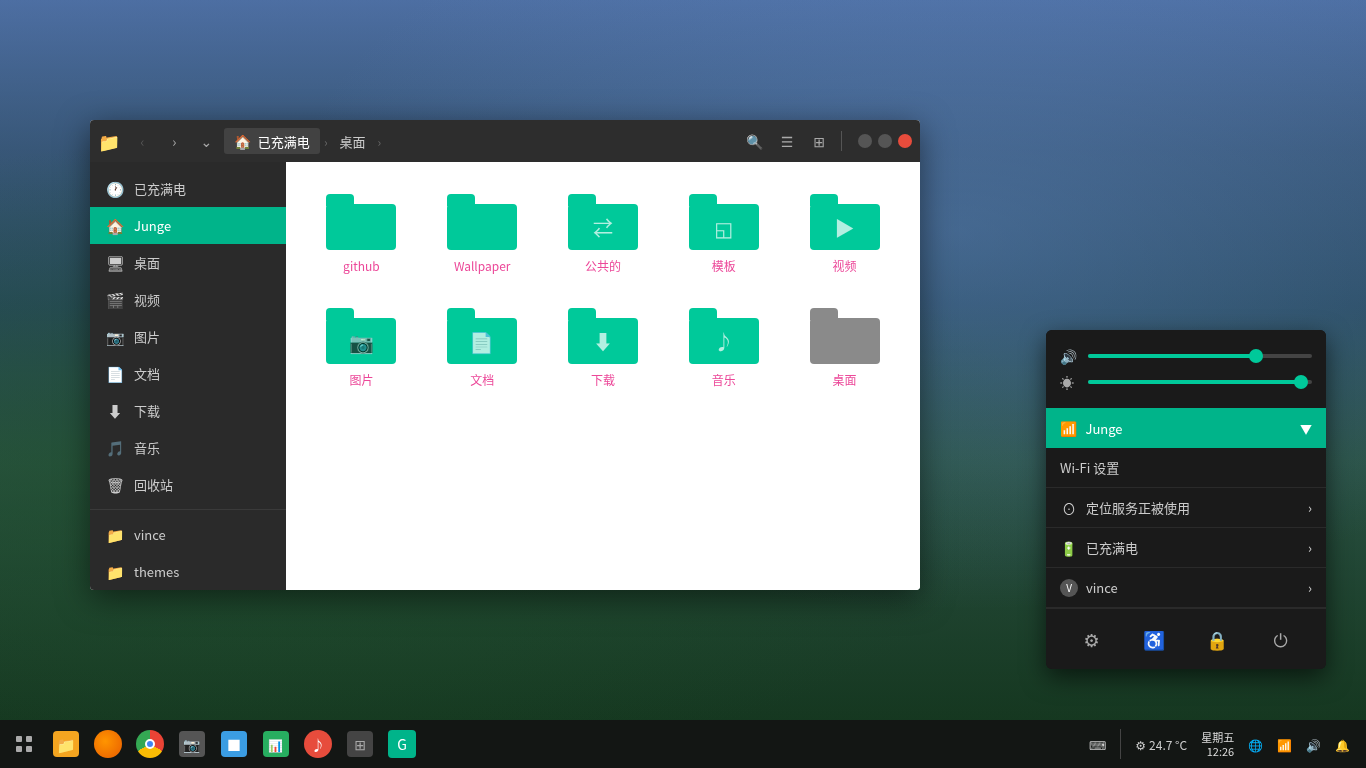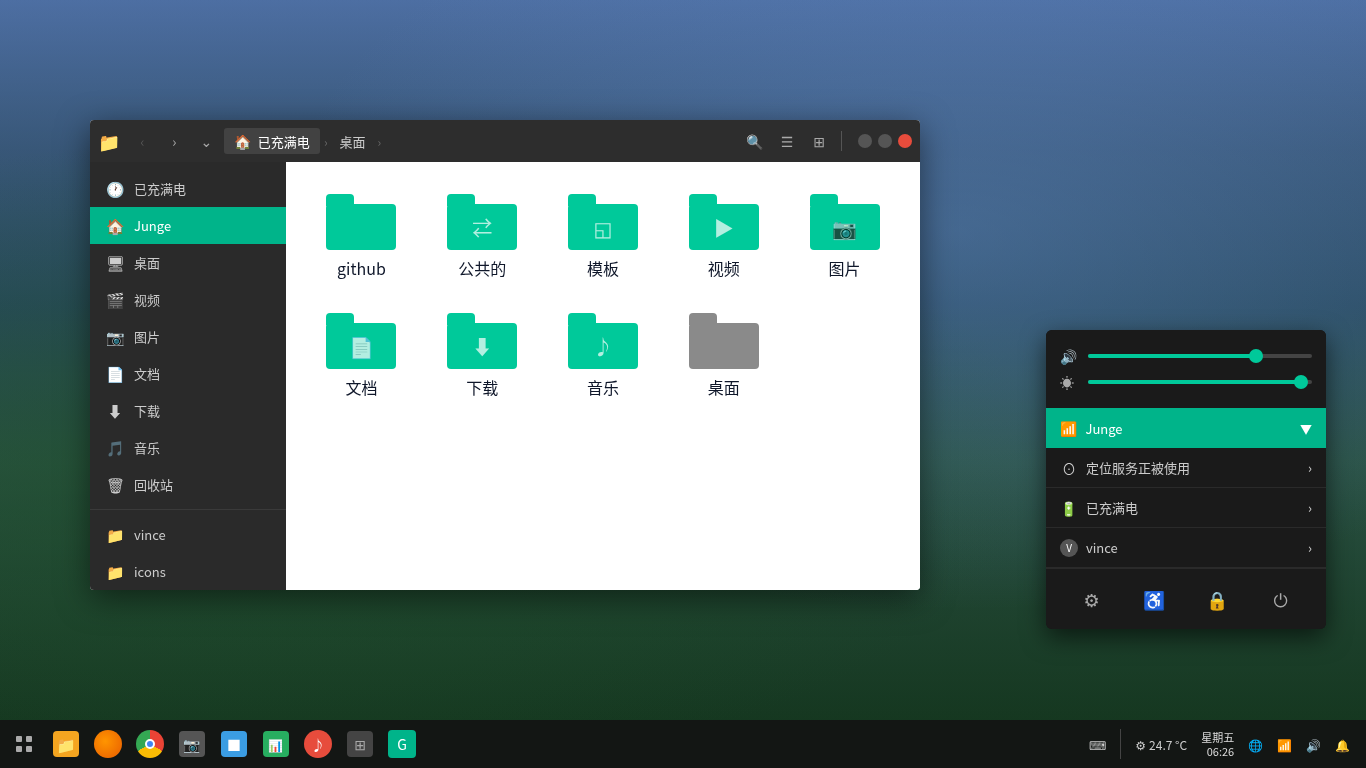--- a/index.html
+++ b/index.html
@@ -290,22 +290,22 @@
     .folder-inner-icon {
       position: absolute;
       bottom: 8px;
       left: 50%;
       transform: translateX(-50%);
       color: rgba(255,255,255,0.7);
       font-size: 20px;
     }
 
     .file-name {
-      font-size: 16px;
-      color: #0f172a;
+      font-size: 12px;
+      color: #ec4899;
       text-align: right;
       line-height: 1.3;
     }
 
     
     .folder-body-gray { background: #8a8a8a; }
     .folder-tab-gray { background: #8a8a8a; }
 
     
     .notif-panel {
@@ -591,35 +591,42 @@
 
       <div class="sidebar-divider"></div>
 
       <div class="sidebar-item">
         <span class="sidebar-item-icon">📁</span>
         <span>vince</span>
       </div>
 
       <div class="sidebar-item">
         <span class="sidebar-item-icon">📁</span>
-        <span>icons</span>
+        <span>themes</span>
       </div>
 
     </div>
 
     <div class="file-grid">
 
       <div class="file-item">
         <div class="folder-icon">
           <div class="folder-tab folder-tab-light"></div>
           <div class="folder-body folder-body-light"></div>
         </div>
         <span class="file-name">github</span>
       </div>
 
+      <div class="file-item">
+        <div class="folder-icon">
+          <div class="folder-tab folder-tab-light"></div>
+          <div class="folder-body folder-body-light"></div>
+        </div>
+        <span class="file-name">Wallpaper</span>
+      </div>
 
       <div class="file-item">
         <div class="folder-icon">
           <div class="folder-tab folder-tab-light"></div>
           <div class="folder-body folder-body-light">
             <span class="folder-inner-icon">⇄</span>
           </div>
         </div>
         <span class="file-name">公共的</span>
       </div>
@@ -715,20 +722,21 @@
   </div>
 
   <div class="wifi-connected">
     <div class="wifi-left">
       <span class="wifi-icon">📶</span>
       <span>Junge</span>
     </div>
     <span class="chevron-icon">▼</span>
   </div>
 
+  <div class="menu-item">Wi-Fi 设置</div>
 
   <div class="menu-item-with-arrow">
     <div class="menu-item-left">
       <div class="menu-item-icon">⊙</div>
       <span>定位服务正被使用</span>
     </div>
     <span>›</span>
   </div>
 
   <div class="menu-item-with-arrow">
@@ -811,21 +819,21 @@
       <span>⌨</span>
     </div>
     <div class="taskbar-sep"></div>
     <div class="tray-item">
       <span>⚙</span>
       <span>24.7 °C</span>
     </div>
     <div class="tray-item">
       <div class="datetime">
         <span>星期五</span>
-        <span>06:26</span>
+        <span>12:26</span>
       </div>
     </div>
     <div class="tray-item">
       <span>🌐</span>
     </div>
     <div class="tray-item">
       <span>📶</span>
     </div>
     <div class="tray-item">
       <span>🔊</span>

